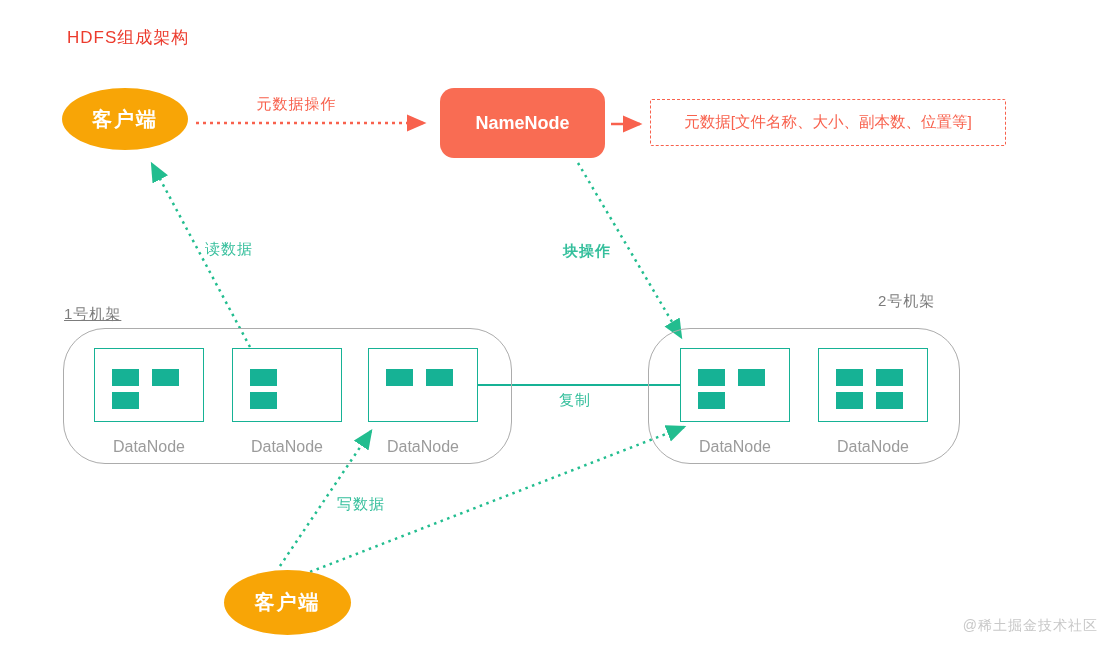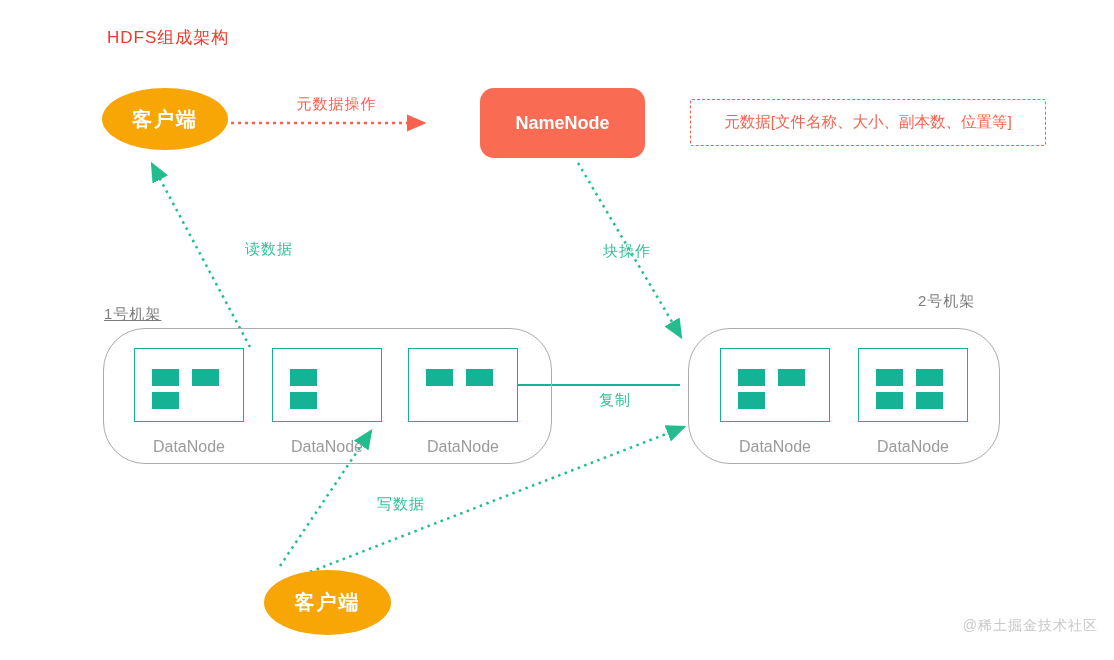--- a/index.html
+++ b/index.html
@@ -1,20 +1,20 @@
 <!DOCTYPE html>
 <html><head>
 <meta charset="utf-8">
 <style>
   html,body{margin:0;padding:0;background:#fff;}
   #canvas{
     position:relative;width:1114px;height:660px;background:#ffffff;
     font-family:"Liberation Sans","DejaVu Sans",sans-serif;overflow:hidden;
   }
-  .abs{position:absolute;margin-left:40px;}
+  .abs{position:absolute;}
   #edges{position:absolute;left:0;top:0;width:1114px;height:660px;pointer-events:none;}
 
   .diagram-title{left:67px;top:26px;font-size:17px;font-weight:500;color:#ec3b2d;letter-spacing:1px;}
 
   .client{
     width:126px;height:62px;border-radius:50%;background:#f8a506;
     display:flex;align-items:center;justify-content:center;
     color:#fff;font-size:20px;font-weight:bold;letter-spacing:2px;
   }
   .client-top{left:62px;top:88px;}
@@ -31,21 +31,21 @@
     border:1.5px dashed #f8614d;border-radius:2px;
     display:flex;align-items:center;justify-content:center;
     color:#f8614d;font-size:15.5px;
   }
 
   .edge-label{font-size:15px;letter-spacing:1px;}
   .red-label{color:#f8614d;}
   .green-label{color:#35bf9c;}
   .lbl-metadata-op{left:244px;top:95px;width:105px;text-align:center;}
   .lbl-read{left:205px;top:240px;}
-  .lbl-block-op{left:563px;top:242px;}
+  .lbl-block-op{left:563px;top:242px;font-weight:bold;}
   .lbl-replicate{left:549px;top:391px;width:52px;text-align:center;}
   .lbl-write{left:337px;top:495px;}
 
   .rack{
     border:1.5px solid #acacac;border-radius:42px;background:transparent;
   }
   .rack-1{left:63px;top:328px;width:447px;height:134px;}
   .rack-2{left:648px;top:328px;width:310px;height:134px;}
   .rack-label{font-size:15px;color:#7c7c7c;letter-spacing:1px;}
   .rack-1-label{left:64px;top:305px;text-decoration:underline;}

